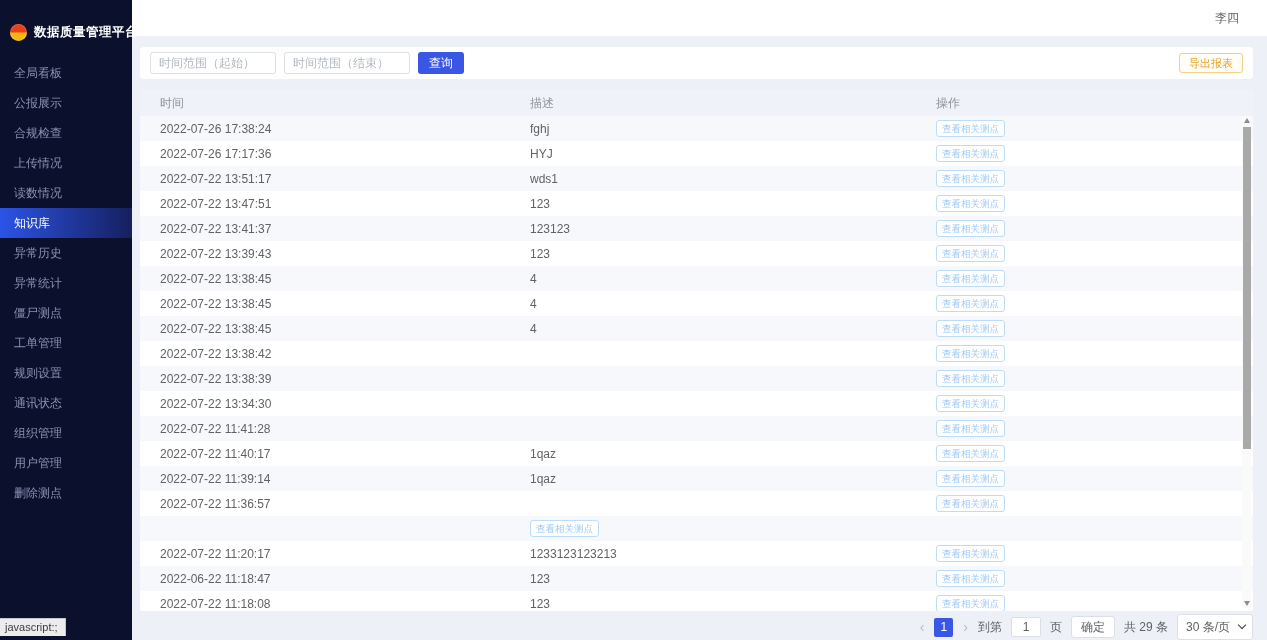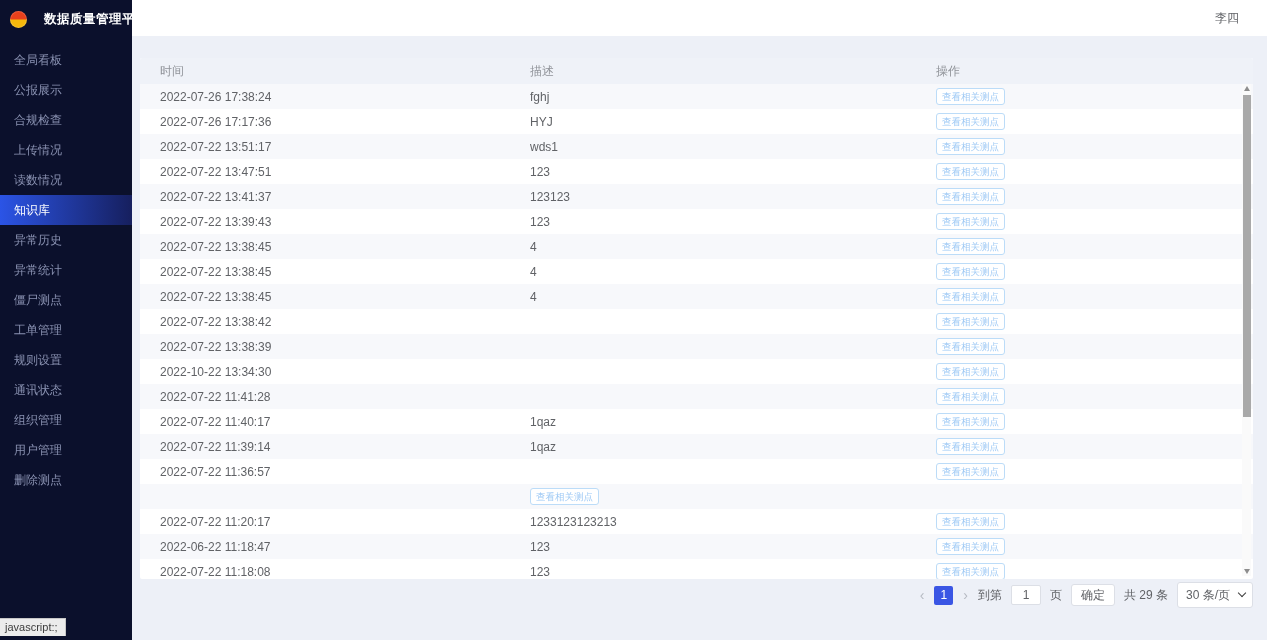--- a/index.html
+++ b/index.html
@@ -2,21 +2,21 @@
 <html><head>
 <meta charset="utf-8">
 <style>
   * { margin:0; padding:0; box-sizing:border-box; }
   html,body { width:1267px; height:640px; overflow:hidden; }
   body { font-family:"Liberation Sans","DejaVu Sans",sans-serif; }
   .app { width:1267px; height:640px; display:flex; background:#edf0f7; position:relative; }
 
   
   .sidebar { width:132px; flex-shrink:0; background:#0b102c; position:relative; }
-  .logo { display:flex; align-items:center; gap:17px; padding:11px 4px 10px 10px; }
+  .logo { display:flex; align-items:center; gap:7px; padding:24px 4px 10px 10px; }
   .logo-mark { width:17px; height:17px; border-radius:50%; flex-shrink:0;
     background:linear-gradient(180deg,#e8401c 0%,#e8401c 47%,#f6b80c 53%,#f6b80c 100%);
     box-shadow:inset 0 0 0 1px rgba(255,255,255,.15); }
   .logo-title { color:#ffffff; font-size:12.5px; font-weight:bold; white-space:nowrap; letter-spacing:.5px; }
   .menu { margin-top:7px; }
   .menu-item { height:30px; line-height:30px; padding-left:14px; color:#8a92b2; font-size:12px; cursor:pointer; white-space:nowrap; }
   .menu-item.active { background:linear-gradient(90deg,#2b54e6 0%,#161f5e 100%); color:#ffffff; }
 
   .status-tip { position:absolute; left:0; bottom:4px; z-index:20; background:#ececec;
     border:1px solid #c6c6c6; border-left:none; border-bottom:none; font-size:11px;
@@ -151,20 +151,26 @@
     </nav>
   </aside>
 
   <div class="main">
     <header class="topbar">
       <span class="username">李四</span>
     </header>
 
     <div class="content">
 
+      <div class="filter-card">
+        <input class="f-input" type="text" placeholder="时间范围（起始）" style="">
+        <input class="f-input" type="text" placeholder="时间范围（结束）" style="">
+        <button class="btn-primary">查询</button>
+        <button class="btn-export">导出报表</button>
+      </div>
 
       <div class="table-card">
         <div class="t-head">
           <span class="t-cell">时间</span>
           <span class="t-cell">描述</span>
           <span class="t-cell">操作</span>
         </div>
 
           <div class="t-row">
             <span class="t-cell">2022-07-26 17:38:24</span>
@@ -226,21 +232,21 @@
             <button class="action-btn">查看相关测点</button>
           </div>
 
           <div class="t-row">
             <span class="t-cell">2022-07-22 13:38:39</span>
             <span class="t-cell"></span>
             <button class="action-btn">查看相关测点</button>
           </div>
 
           <div class="t-row">
-            <span class="t-cell">2022-10-22 13:34:30</span>
+            <span class="t-cell">2022-07-22 13:34:30</span>
             <span class="t-cell"></span>
             <button class="action-btn">查看相关测点</button>
           </div>
 
           <div class="t-row">
             <span class="t-cell">2022-07-22 11:41:28</span>
             <span class="t-cell"></span>
             <button class="action-btn">查看相关测点</button>
           </div>
 

